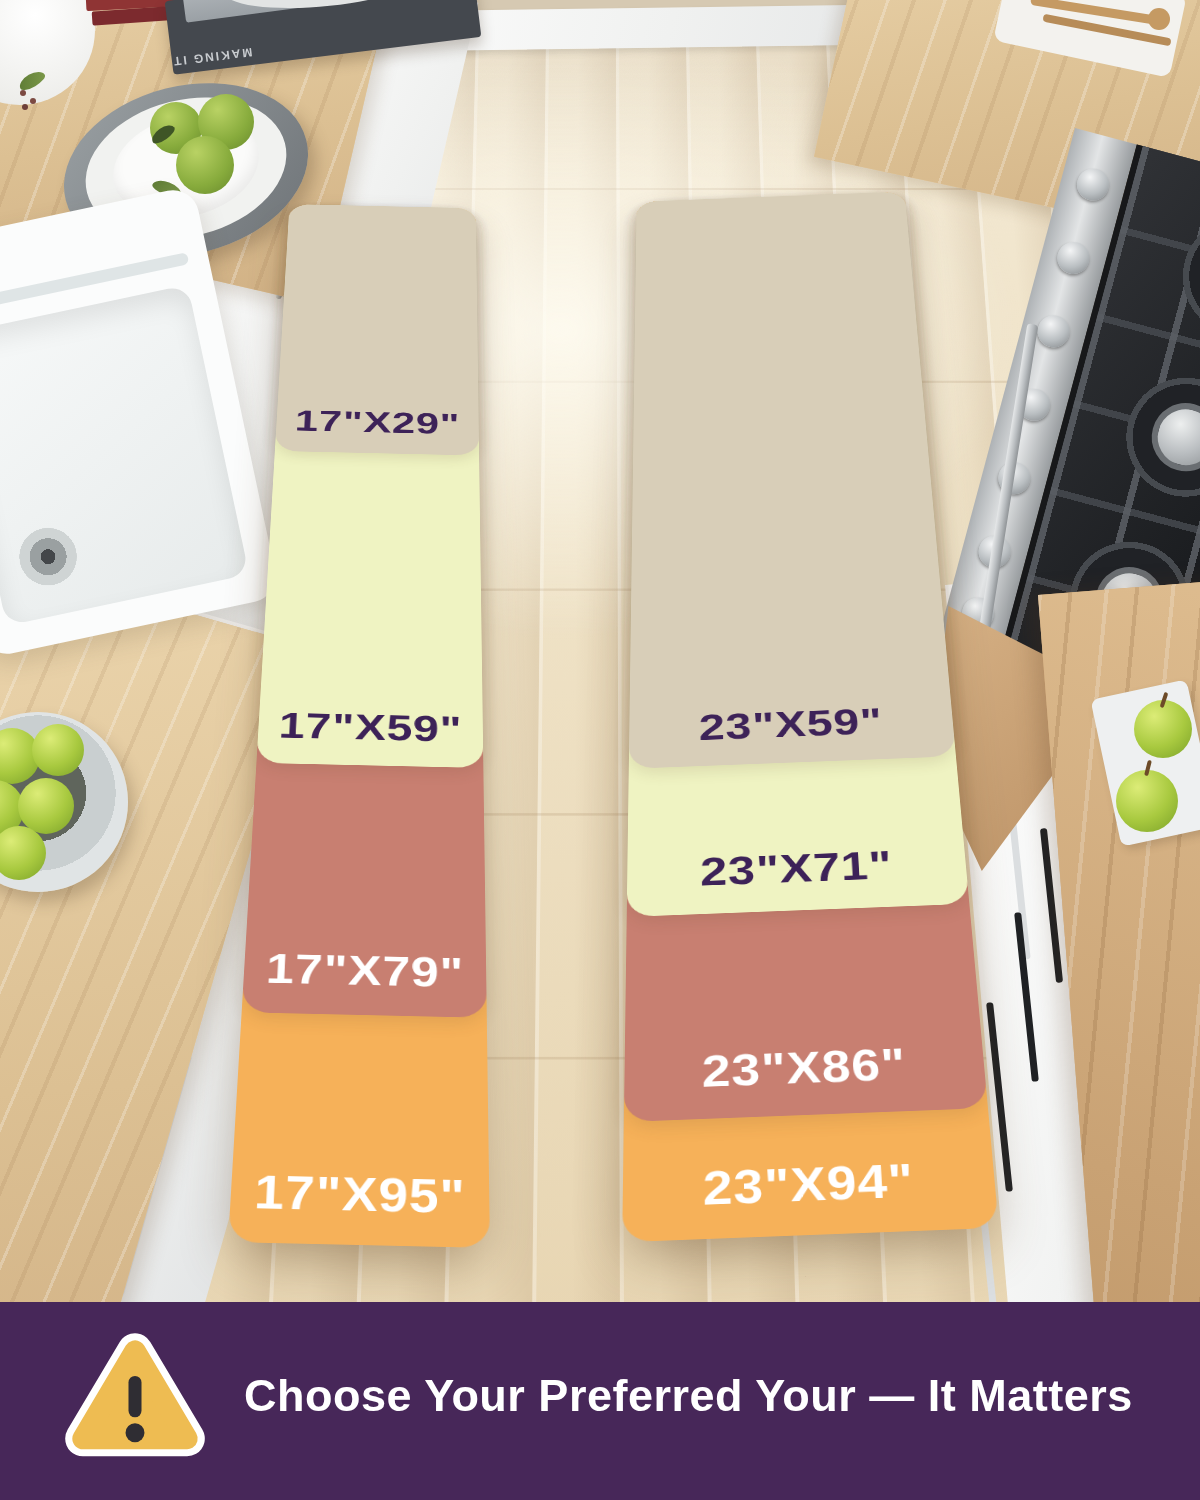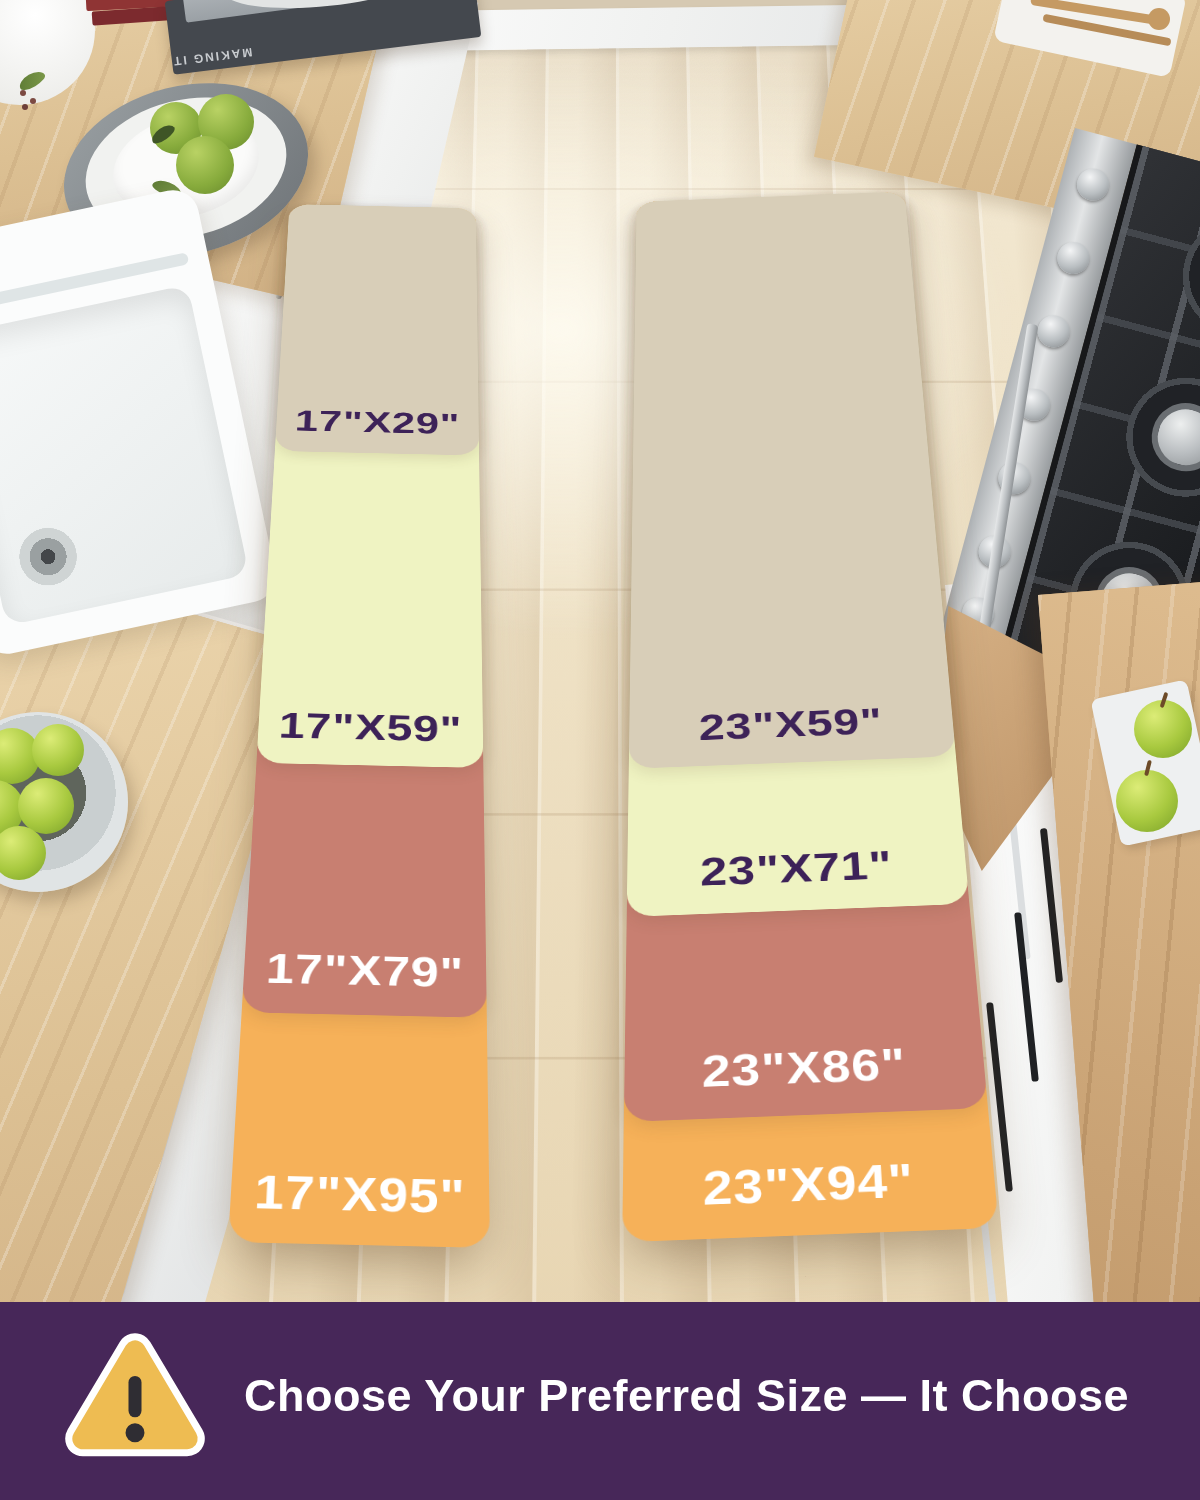--- a/index.html
+++ b/index.html
@@ -229,16 +229,16 @@
       </div>
     </div>
 
   <div class="banner">
     <svg viewBox="0 0 120 108">
       <path d="M60 16 L104 90 L16 90 Z" style="fill:var(--warn-border,#fff);stroke:var(--warn-border,#fff);stroke-width:30;stroke-linejoin:round;"></path>
       <path d="M60 16 L104 90 L16 90 Z" style="fill:var(--warn-fill,#eebc52);stroke:var(--warn-fill,#eebc52);stroke-width:18;stroke-linejoin:round;"></path>
       <rect x="54.5" y="37" width="11" height="35" rx="5.5" style="fill:var(--warn-mark,#2f2d33);"></rect>
       <circle cx="60" cy="85" r="8" style="fill:var(--warn-mark,#2f2d33);"></circle>
     </svg>
-    <div class="banner-text">Choose Your Preferred Size — It Choose</div>
+    <div class="banner-text">Choose Your Preferred Your — It Matters</div>
   </div>
 
 </div>
 
 </body></html>

